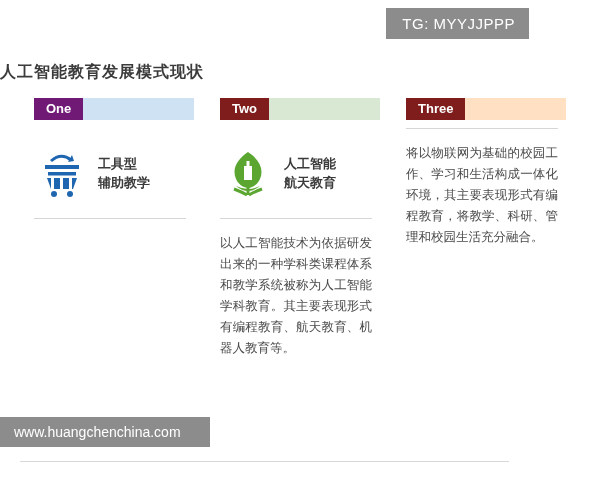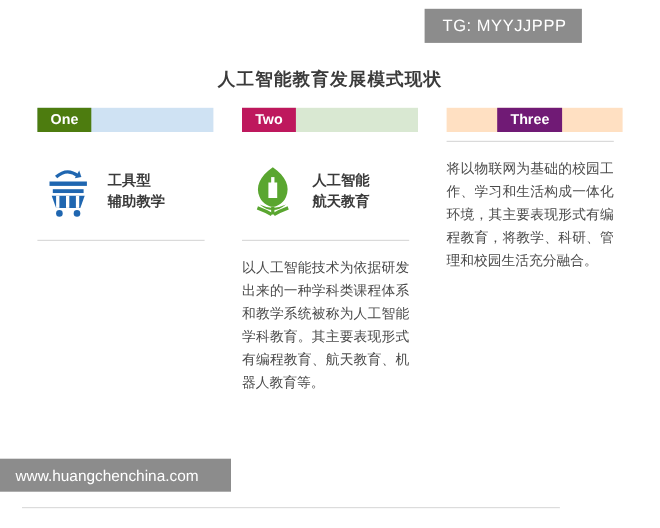--- a/index.html
+++ b/index.html
@@ -51,21 +51,21 @@
     bottom: 18px;
     height: 1px;
     background: #d9d9d9;
   }
 
   .title {
     position: absolute;
     top: 62px;
     left: 0;
     width: 600px;
-    text-align: center;
+    text-align: left;
     font-size: 16px;
     font-weight: bold;
     color: #3b3b3b;
     letter-spacing: 1px;
   }
 
   .columns {
     position: absolute;
     top: 98px;
     left: 34px;
@@ -97,23 +97,23 @@
     width: 160px;
     z-index: 0;
   }
   .tag-label {
     position: relative;
     z-index: 1;
   }
   .tag-bar.light-blue { background: #cfe2f3; }
   .tag-bar.light-green { background: #d9e8d2; }
   .tag-bar.light-orange { background: #ffe0c2; }
-  .tag.blue { background: #4d7c0f; text-align: center; }
-  .tag.green { background: #be185d; }
-  .tag.orange { background: #701a75; margin-left: 46px; }
+  .tag.blue { background: #701a75; text-align: center; }
+  .tag.green { background: #7f1d1d; }
+  .tag.orange { background: #7f1d1d; }
 
   .icon-row {
     height: 74px;
     display: flex;
     align-items: center;
     margin-top: 16px;
   }
   .icon-box {
     width: 56px;
     height: 56px;

